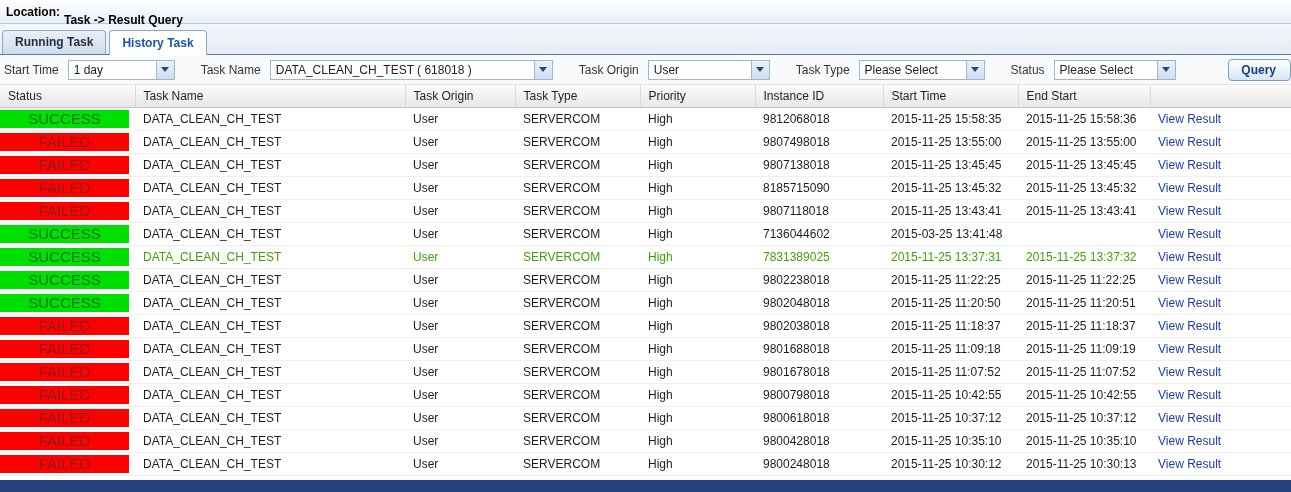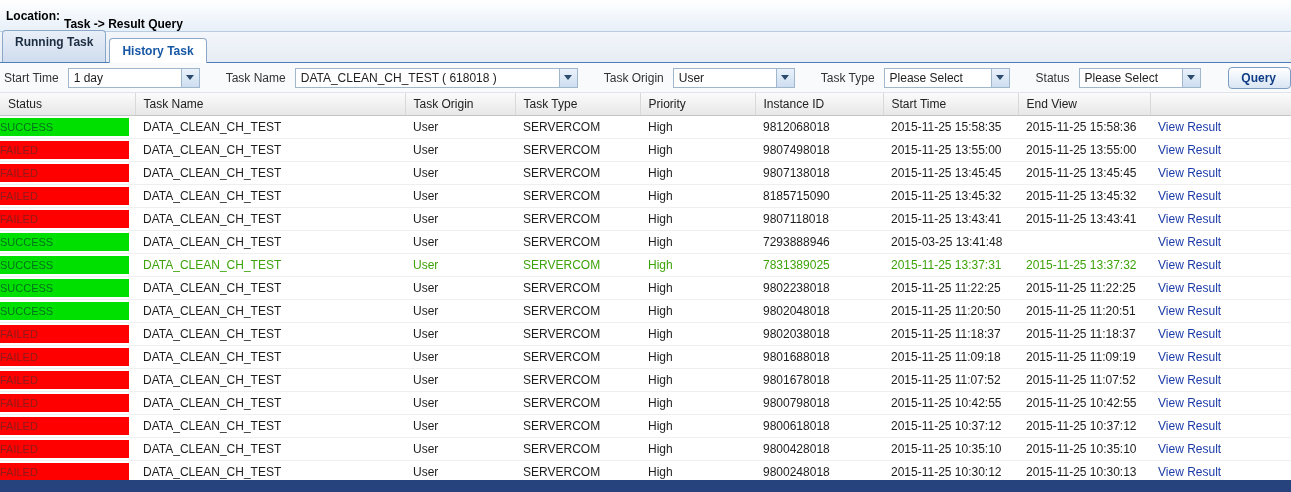--- a/index.html
+++ b/index.html
@@ -1,53 +1,53 @@
 <!DOCTYPE html>
 <html style="--success-bg: #00e000; --failed-bg: #fe0000; --highlight-text: #3ea30a; --link: #1c3ba8;"><head>
 <meta charset="utf-8">
 <style>
   * { box-sizing: border-box; }
   body { margin: 0; font-family: "Liberation Sans", sans-serif; background: #fff; }
   .screen { width: 1291px; height: 492px; position: relative; overflow: hidden; background: #fff; }
 
   
-  .location-bar { height: 32px; background: linear-gradient(#ffffff, #e7eff8); border-bottom: 1px solid #b9cce0; display: flex; align-items: center; padding-left: 6px; font-size: 12px; }
+  .location-bar { height: 24px; background: linear-gradient(#ffffff, #e7eff8); border-bottom: 1px solid #b9cce0; display: flex; align-items: center; padding-left: 6px; font-size: 12px; }
   .loc-label { font-weight: bold; color: #000; margin-right: 4px; }
   .loc-path { font-weight: bold; color: #000; margin-top: 16px; }
 
   
   .tab-bar { height: 31px; background: linear-gradient(#f3f6fa, #e6ecf5); display: flex; align-items: flex-end; padding-left: 2px; border-bottom: 1px solid #4f7cba; }
-  .tab { height: 32px; line-height: 23px; padding: 0 12px; font-size: 12px; font-weight: bold; border: 1px solid #8ca8c8; border-bottom: none; border-radius: 4px 4px 0 0; margin-right: 3px; cursor: pointer; white-space: nowrap; }
+  .tab { height: 24px; line-height: 23px; padding: 0 12px; font-size: 12px; font-weight: bold; border: 1px solid #8ca8c8; border-bottom: none; border-radius: 4px 4px 0 0; margin-right: 3px; cursor: pointer; white-space: nowrap; }
   .tab.inactive { background: linear-gradient(#e9eff8, #cfdcee); color: #1c2d42; }
   .tab.active { background: #fff; color: #1657a5; height: 25px; margin-bottom: -1px; line-height: 25px; }
 
   
   .filter-bar { height: 30px; display: flex; align-items: center; background: #f8fafc; font-size: 12px; color: #333; padding: 0 4px; border-bottom: 1px solid #e0e4ea; }
   .fgroup { display: flex; align-items: center; margin-right: 26px; }
   .flabel { margin-right: 9px; color: #333; white-space: nowrap; }
   .combo { display: flex; height: 20px; border: 1px solid #9fb6cc; background: #fff; cursor: pointer; }
   .combo-value { flex: 1; padding: 0 5px; line-height: 18px; font-size: 12px; color: #222; overflow: hidden; white-space: nowrap; }
   .combo-arrow { width: 18px; background: linear-gradient(#eaf2fb, #cdddf0); border-left: 1px solid #9fb6cc; display: flex; align-items: center; justify-content: center; }
   .caret { width: 0; height: 0; border-left: 4px solid transparent; border-right: 4px solid transparent; border-top: 5px solid #2c4a6e; }
-  .w-starttime { width: 132px; }
+  .w-starttime { width: 107px; }
   .w-taskname { width: 283px; gap: 48px; }
   .w-origin { width: 122px; }
   .w-type { width: 126px; }
   .w-status { width: 122px; }
   .query-btn { margin-left: auto; margin-right: -4px; padding: 3px 14px 3px 12px; font-size: 12px; font-weight: bold; color: #103d85; background: linear-gradient(#ffffff, #d8e6f4); border: 1px solid #7d9cc4; border-radius: 4px; cursor: pointer; font-family: "Liberation Sans", sans-serif; }
 
   
   table { width: 100%; border-collapse: collapse; table-layout: fixed; font-size: 12px; }
   thead th { height: 22px; background: linear-gradient(#fbfbfb, #e7e7e7); border-bottom: 1px solid #c5c5c5; border-right: 1px solid #d9d9d9; text-align: left; padding: 0 8px; font-weight: normal; color: #222; white-space: nowrap; overflow: hidden; cursor: pointer; }
   thead th:last-child { border-right: none; }
   tbody td { height: 22px; border-bottom: 1px solid #efefef; padding: 0 8px; color: #1d1d1d; white-space: nowrap; overflow: hidden; }
   tbody td.status-cell { padding: 0 4px 0 0; }
   tbody tr.highlighted td { color: var(--highlight-text, #3ea30a); }
   tbody tr.highlighted a { color: var(--link, #1c3ba8); }
-  .badge { display: block; margin: 2px 2px 2px 0; height: 18px; line-height: 18px; font-size: 11px; }
+  .badge { display: block; margin: 2px 2px 2px 0; height: 18px; line-height: 18px; text-align: center; font-size: 15px; }
   .badge.success { background: var(--success-bg, #00e000); color: #01731d; }
   .badge.failed { background: var(--failed-bg, #fe0000); color: #8c1b1b; }
   a.view-result { color: var(--link, #1c3ba8); text-decoration: none; cursor: pointer; }
 
   
   .bottom-bar { position: absolute; bottom: 0; left: 0; right: 0; height: 12px; background: #26437e; }
 </style>
 </head>
 <body>
 
@@ -126,21 +126,21 @@
     </colgroup>
     <thead>
       <tr id="header-row">
           <th>Status</th>
           <th>Task Name</th>
           <th>Task Origin</th>
           <th>Task Type</th>
           <th>Priority</th>
           <th>Instance ID</th>
           <th>Start Time</th>
-          <th>End View</th>
+          <th>End Start</th>
           <th></th>
         </tr>
     </thead>
     <tbody id="table-body">
         <tr>
           <td class="status-cell">
             <span class="badge success">SUCCESS</span>
           </td>
           <td>DATA_CLEAN_CH_TEST</td>
           <td>User</td>
@@ -204,21 +204,21 @@
           <td><a class="view-result" href="#">View Result</a></td>
         </tr>
         <tr>
           <td class="status-cell">
             <span class="badge success">SUCCESS</span>
           </td>
           <td>DATA_CLEAN_CH_TEST</td>
           <td>User</td>
           <td>SERVERCOM</td>
           <td>High</td>
-          <td>7293888946</td>
+          <td>7136044602</td>
           <td>2015-03-25 13:41:48</td>
           <td></td>
           <td><a class="view-result" href="#">View Result</a></td>
         </tr>
         <tr class="highlighted">
           <td class="status-cell">
             <span class="badge success">SUCCESS</span>
           </td>
           <td>DATA_CLEAN_CH_TEST</td>
           <td>User</td>

